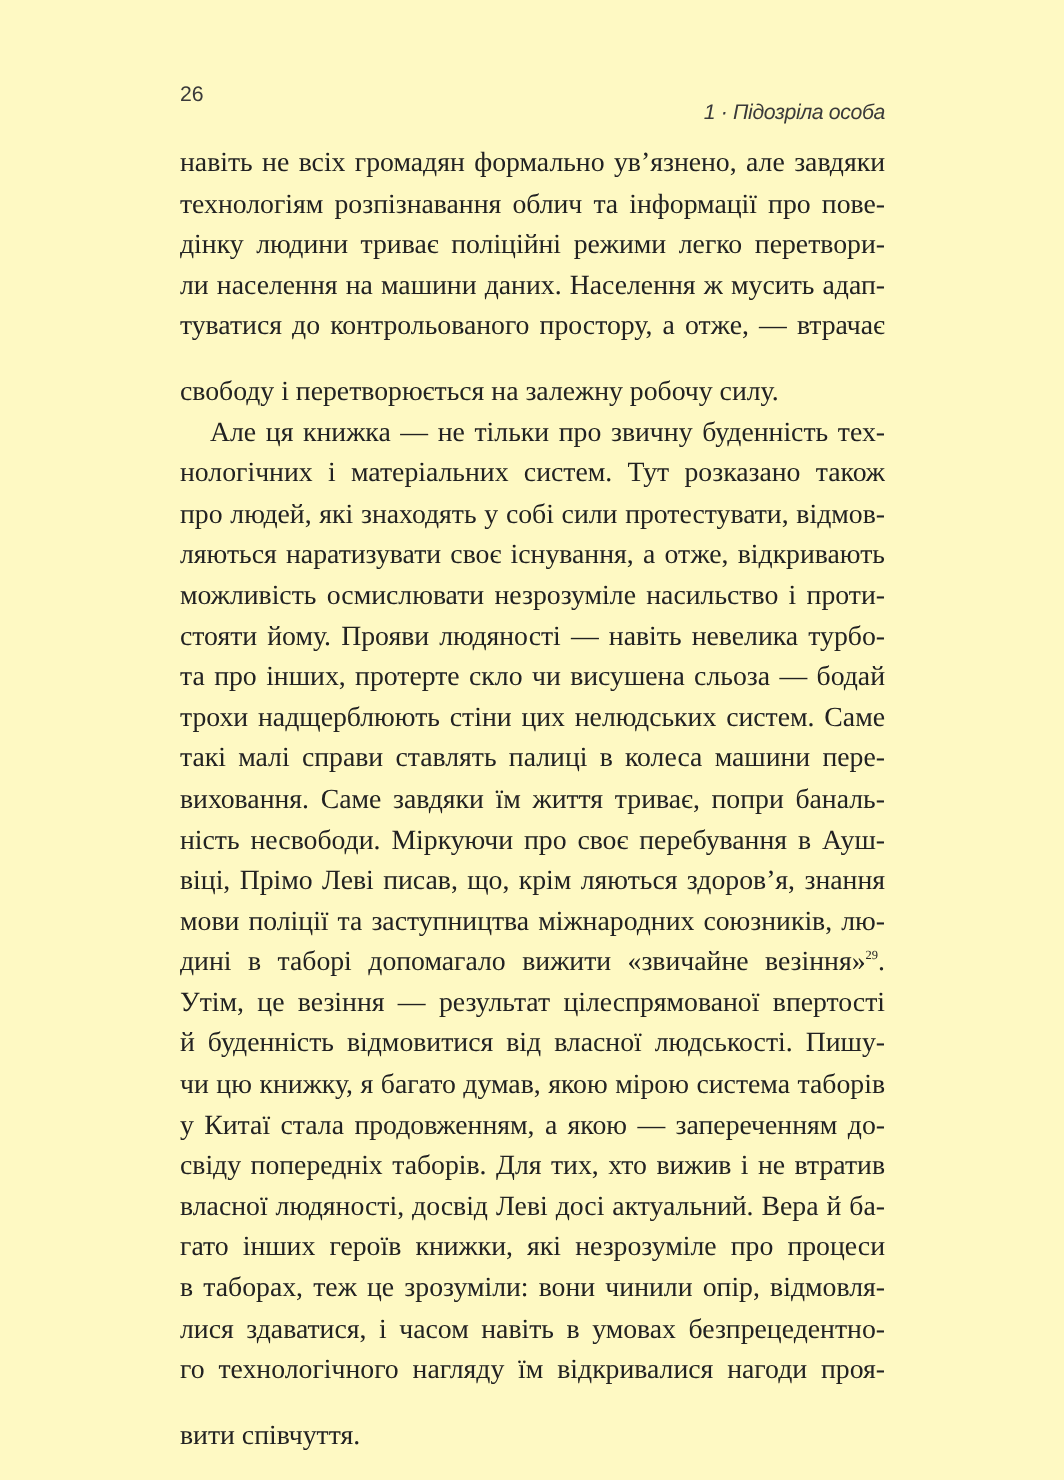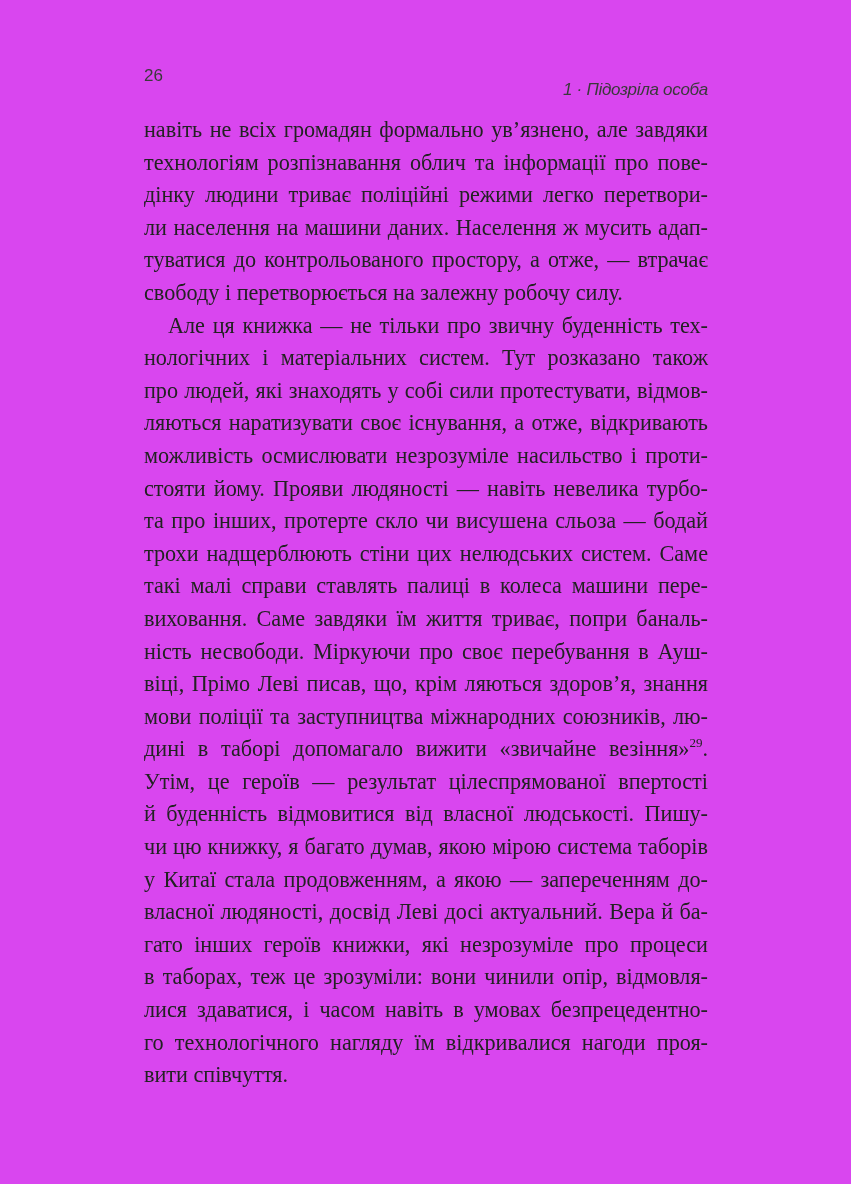--- a/index.html
+++ b/index.html
@@ -1,27 +1,27 @@
 <!DOCTYPE html>
 <html><head>
 <meta charset="utf-8">
 <style>
   html, body { margin: 0; padding: 0; background: #ffffff; }
   body { width: 851px; height: 1184px; position: relative; overflow: hidden; }
-  .page { position: absolute; left: 0; top: 0; width: 851px; height: 1184px; background: #d946ef; }
+  .page { position: absolute; left: 0; top: 0; width: 851px; height: 1184px; background: #fef9c3; }
   .running-head { position: absolute; top: 66px; left: 144px; width: 564px; height: 24px;
     font-family: "Liberation Sans", sans-serif; font-size: 17px; color: #3a3a3a; }
   .folio { position: absolute; left: 0; top: 0; }
   .chapter-title { position: absolute; right: 0; top: 0; font-style: italic; letter-spacing: -0.3px; margin-top: 14px; }
   .body-text { position: absolute; top: 114px; left: 144px; width: 564px;
     font-family: Liberation Serif, serif; font-size: 22.2px; line-height: 32.6px; color: #222; }
   .line { display: block; white-space: nowrap; text-align: justify; text-align-last: justify; height: 32.6px; }
-  .line.last { text-align-last: left; }
+  .line.last { text-align-last: left; margin-top: 20px; }
   .line.indent { padding-left: 24px; }
-  sup { font-size: 13px; line-height: 0; vertical-align: 9px; }
+  sup { font-size: 10px; line-height: 0; vertical-align: 9px; }
 </style>
 </head>
 <body>
 
 <div class="page">
   <div class="running-head">
     <span class="folio">26</span>
     <span class="chapter-title">1 · Підозріла особа</span>
   </div>
 
@@ -42,24 +42,25 @@
       <span class="line">можливість осмислювати незрозуміле насильство і проти-</span>
       <span class="line">стояти йому. Прояви людяності — навіть невелика турбо-</span>
       <span class="line">та про інших, протерте скло чи висушена сльоза — бодай</span>
       <span class="line">трохи надщерблюють стіни цих нелюдських систем. Саме</span>
       <span class="line">такі малі справи ставлять палиці в колеса машини пере-</span>
       <span class="line">виховання. Саме завдяки їм життя триває, попри баналь-</span>
       <span class="line">ність несвободи. Міркуючи про своє перебування в Ауш-</span>
       <span class="line">віці, Прімо Леві писав, що, крім ляються здоров’я, знання</span>
       <span class="line">мови поліції та заступництва міжнародних союзників, лю-</span>
       <span class="line"><span>дині в таборі допомагало вижити «звичайне везіння»</span><sup>29</sup><span>.</span></span>
-      <span class="line">Утім, це героїв — результат цілеспрямованої впертості</span>
+      <span class="line">Утім, це везіння — результат цілеспрямованої впертості</span>
       <span class="line">й буденність відмовитися від власної людськості. Пишу-</span>
       <span class="line">чи цю книжку, я багато думав, якою мірою система таборів</span>
       <span class="line">у Китаї стала продовженням, а якою — запереченням до-</span>
+      <span class="line">свіду попередніх таборів. Для тих, хто вижив і не втратив</span>
       <span class="line">власної людяності, досвід Леві досі актуальний. Вера й ба-</span>
       <span class="line">гато інших героїв книжки, які незрозуміле про процеси</span>
       <span class="line">в таборах, теж це зрозуміли: вони чинили опір, відмовля-</span>
       <span class="line">лися здаватися, і часом навіть в умовах безпрецедентно-</span>
       <span class="line">го технологічного нагляду їм відкривалися нагоди проя-</span>
       <span class="line last">вити співчуття.</span>
     </div>
   </div>
 </div>
 

